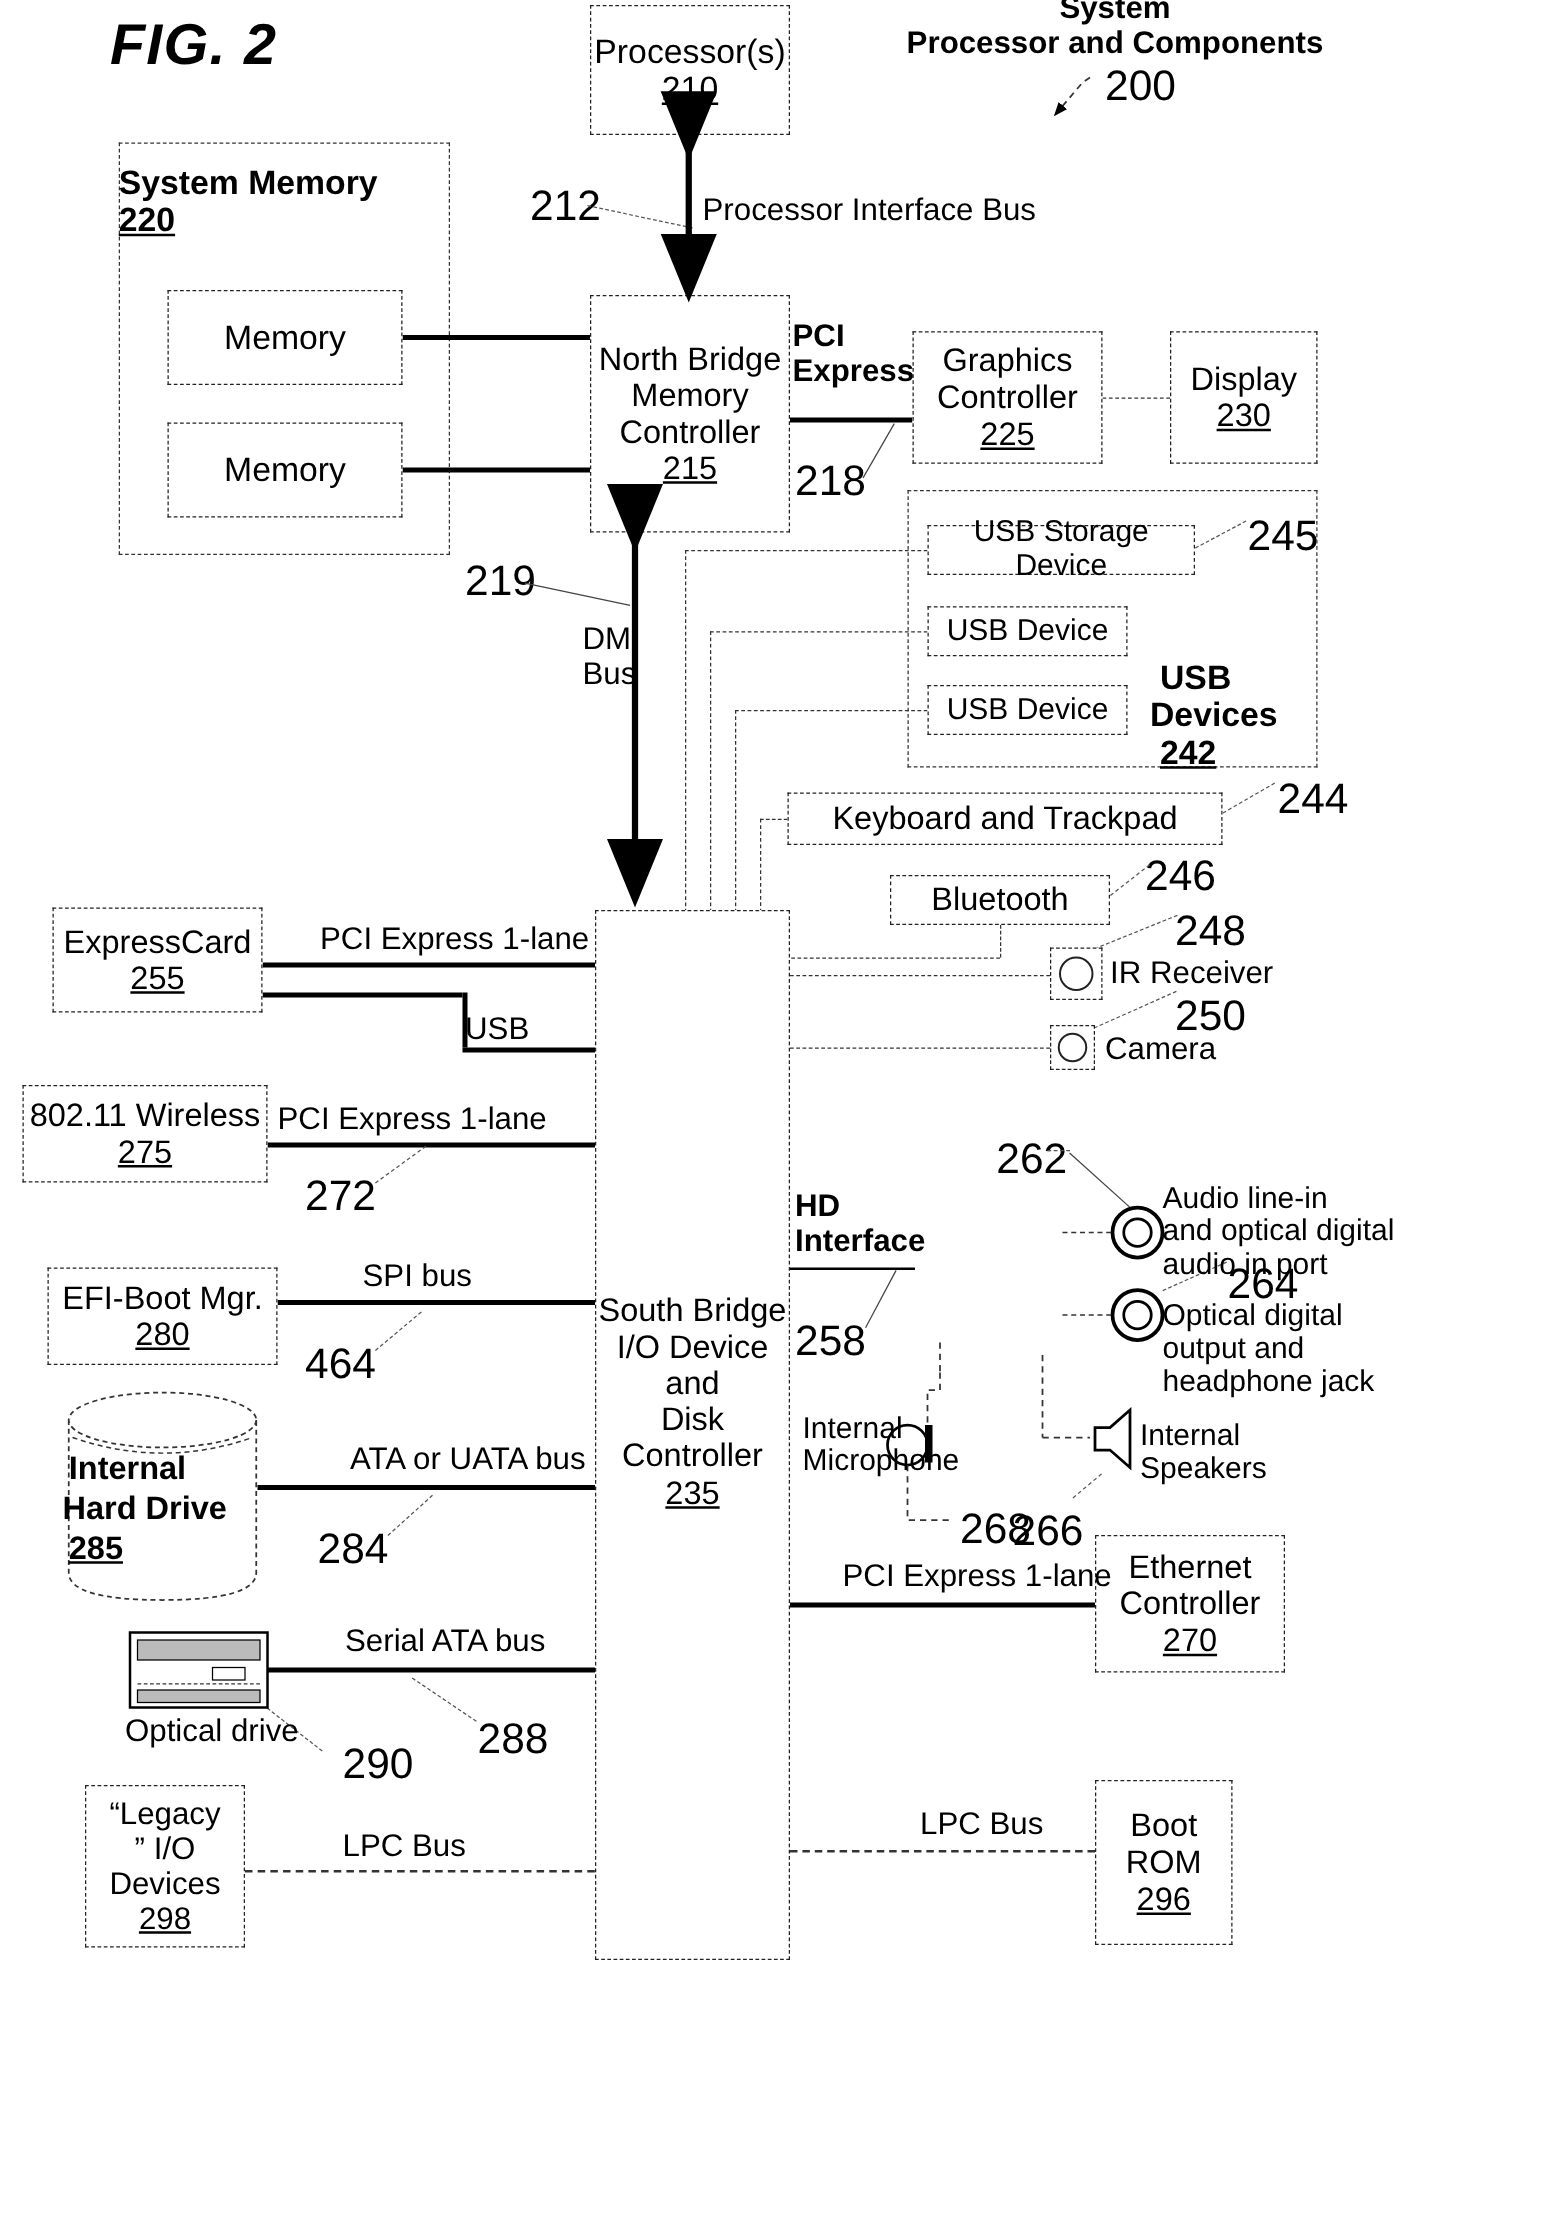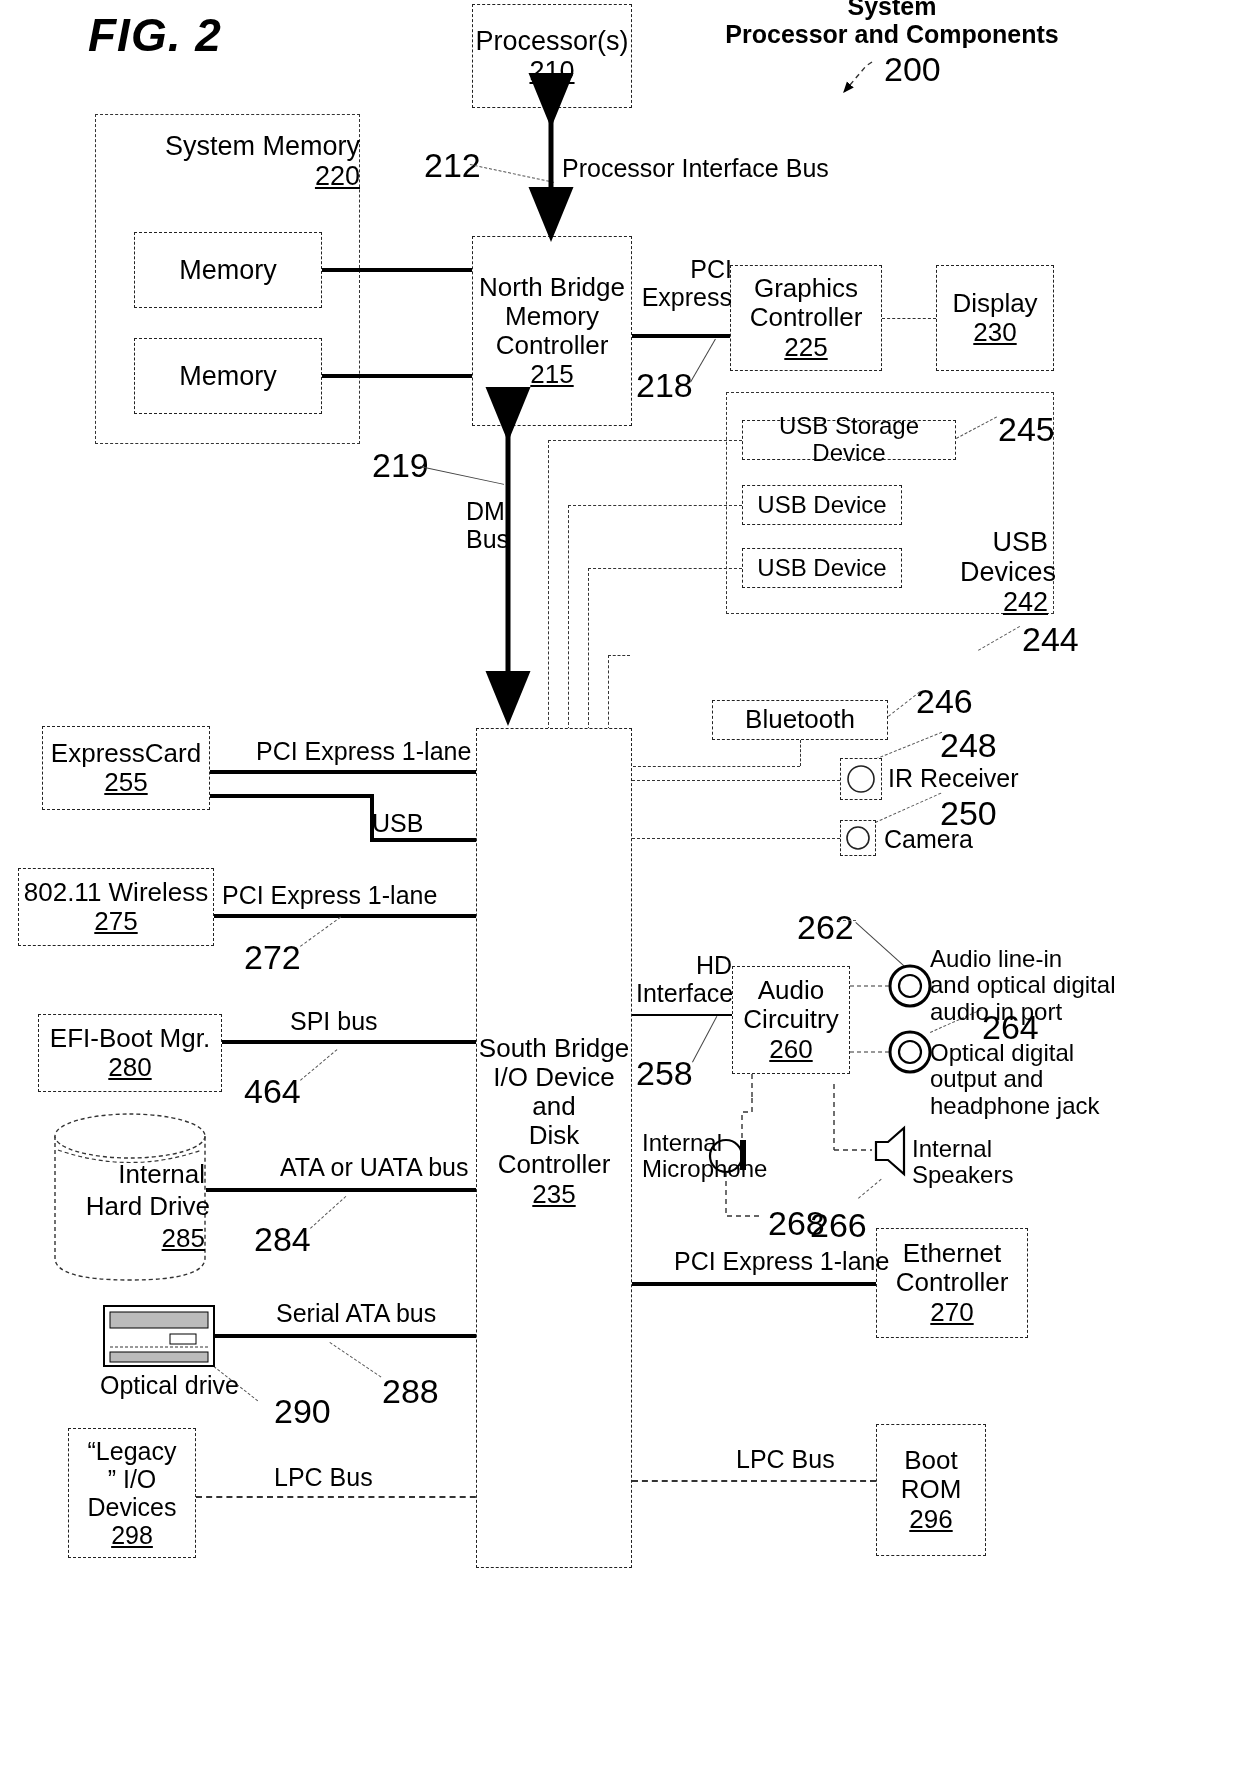--- a/index.html
+++ b/index.html
@@ -36,21 +36,21 @@
     box-sizing:border-box;
     background:transparent;
     z-index:2;
   }
   .lbl{
     position:absolute;
     white-space:pre;
     line-height:1.1;
     z-index:6;
   }
-  .lbl.c{text-align:right;}
+  .lbl.c{text-align:left;font-weight:bold;}
   
   .busH{position:absolute;height:0;border-top:4px solid #000;z-index:3;}
   .busV{position:absolute;width:0;border-left:4px solid #000;z-index:3;}
   
   .lnH{position:absolute;height:0;border-top:1px dashed #333;z-index:1;}
   .lnV{position:absolute;width:0;border-left:1px dashed #333;z-index:1;}
   
   .ldr{position:absolute;height:0;border-top:1px solid #444;transform-origin:0 0;z-index:4;}
   .ldrD{position:absolute;height:0;border-top:1px dashed #555;transform-origin:0 0;z-index:4;}
   .figtitle{
@@ -161,20 +161,23 @@
   <div class="ref" style="left:998px;top:410px;">245</div>
   <div class="ldrD" style="left:956px;top:438px;width:46px;transform:rotate(-28deg);"></div>
 
   <div class="lnH" style="left:548px;top:440px;width:194px;"></div>
   <div class="lnV" style="left:548px;top:440px;height:290px;"></div>
   <div class="lnH" style="left:568px;top:505px;width:174px;"></div>
   <div class="lnV" style="left:568px;top:505px;height:225px;"></div>
   <div class="lnH" style="left:588px;top:568px;width:154px;"></div>
   <div class="lnV" style="left:588px;top:568px;height:162px;"></div>
 
+  <div class="box" style="left:630px;top:634px;width:348px;height:42px;font-size:26px;">
+    <span class="t">Keyboard and Trackpad</span>
+  </div>
   <div class="ref" style="left:1022px;top:620px;">244</div>
   <div class="ldrD" style="left:978px;top:650px;width:48px;transform:rotate(-30deg);"></div>
   <div class="lnH" style="left:608px;top:655px;width:22px;"></div>
   <div class="lnV" style="left:608px;top:655px;height:75px;"></div>
 
   <div class="box" style="left:712px;top:700px;width:176px;height:40px;font-size:26px;">
     <span class="t">Bluetooth</span>
   </div>
   <div class="ref" style="left:916px;top:682px;">246</div>
   <div class="ldrD" style="left:888px;top:716px;width:40px;transform:rotate(-38deg);"></div>
@@ -291,25 +294,20 @@
     <span class="t">Controller</span>
     <span class="num">235</span>
   </div>
 
   <div class="lbl c" style="left:636px;top:952px;width:96px;font-size:25px;">HD
 Interface</div>
   <div class="lnH" style="left:632px;top:1014px;width:100px;border-top:2px solid #000;"></div>
   <div class="ref" style="left:636px;top:1054px;">258</div>
   <div class="ldr" style="left:692px;top:1062px;width:52px;transform:rotate(-62deg);"></div>
 
-  <div class="box" style="left:732px;top:966px;width:118px;height:108px;font-size:26px;">
-    <span class="t">Audio</span>
-    <span class="t">Circuitry</span>
-    <span class="num">260</span>
-  </div>
 
   <svg class="ov" style="z-index:6;">
     <circle cx="910" cy="986" r="20" fill="none" stroke="#000" stroke-width="3"></circle>
     <circle cx="910" cy="986" r="11" fill="none" stroke="#000" stroke-width="2.2"></circle>
     <line x1="850" y1="986" x2="890" y2="986" stroke="#333" stroke-width="1.2" stroke-dasharray="4,3"></line>
   </svg>
   <div class="ref" style="left:797px;top:908px;">262</div>
   <div class="ldrD" style="left:838px;top:920px;width:18px;"></div>
   <div class="ldr" style="left:856px;top:922px;width:68px;transform:rotate(42deg);"></div>
   <div class="lbl" style="left:930px;top:946px;font-size:24px;">Audio line-in

